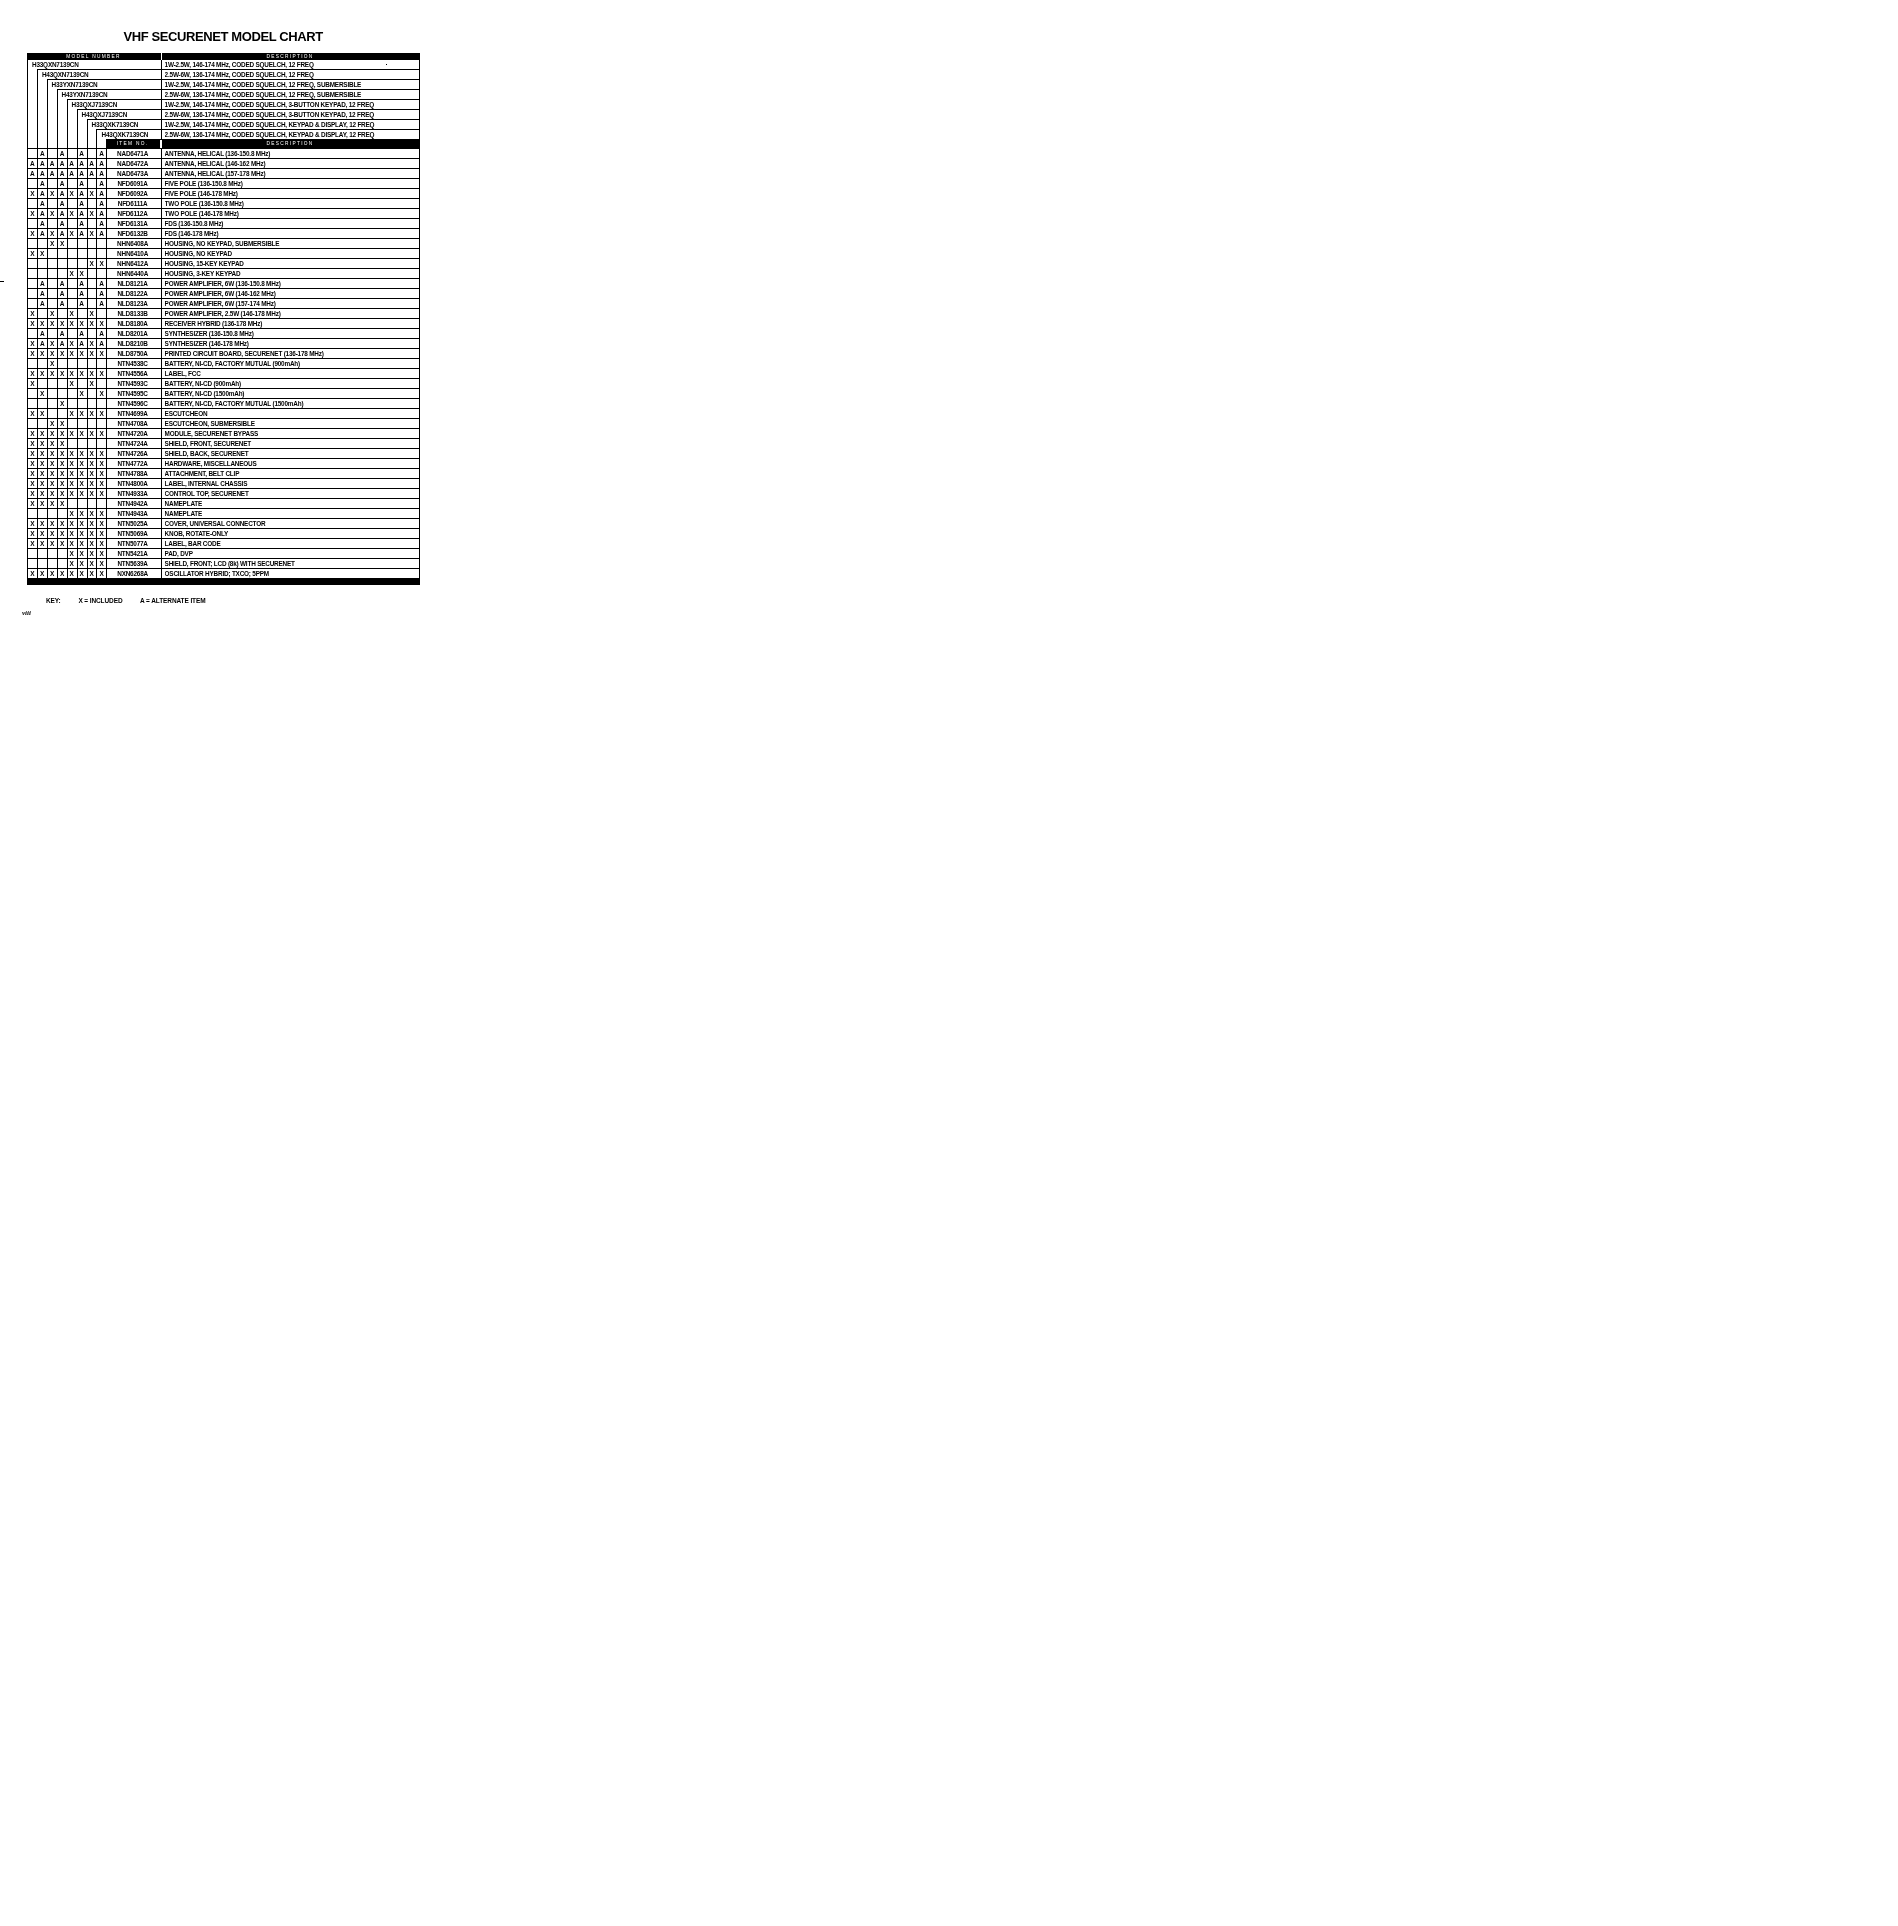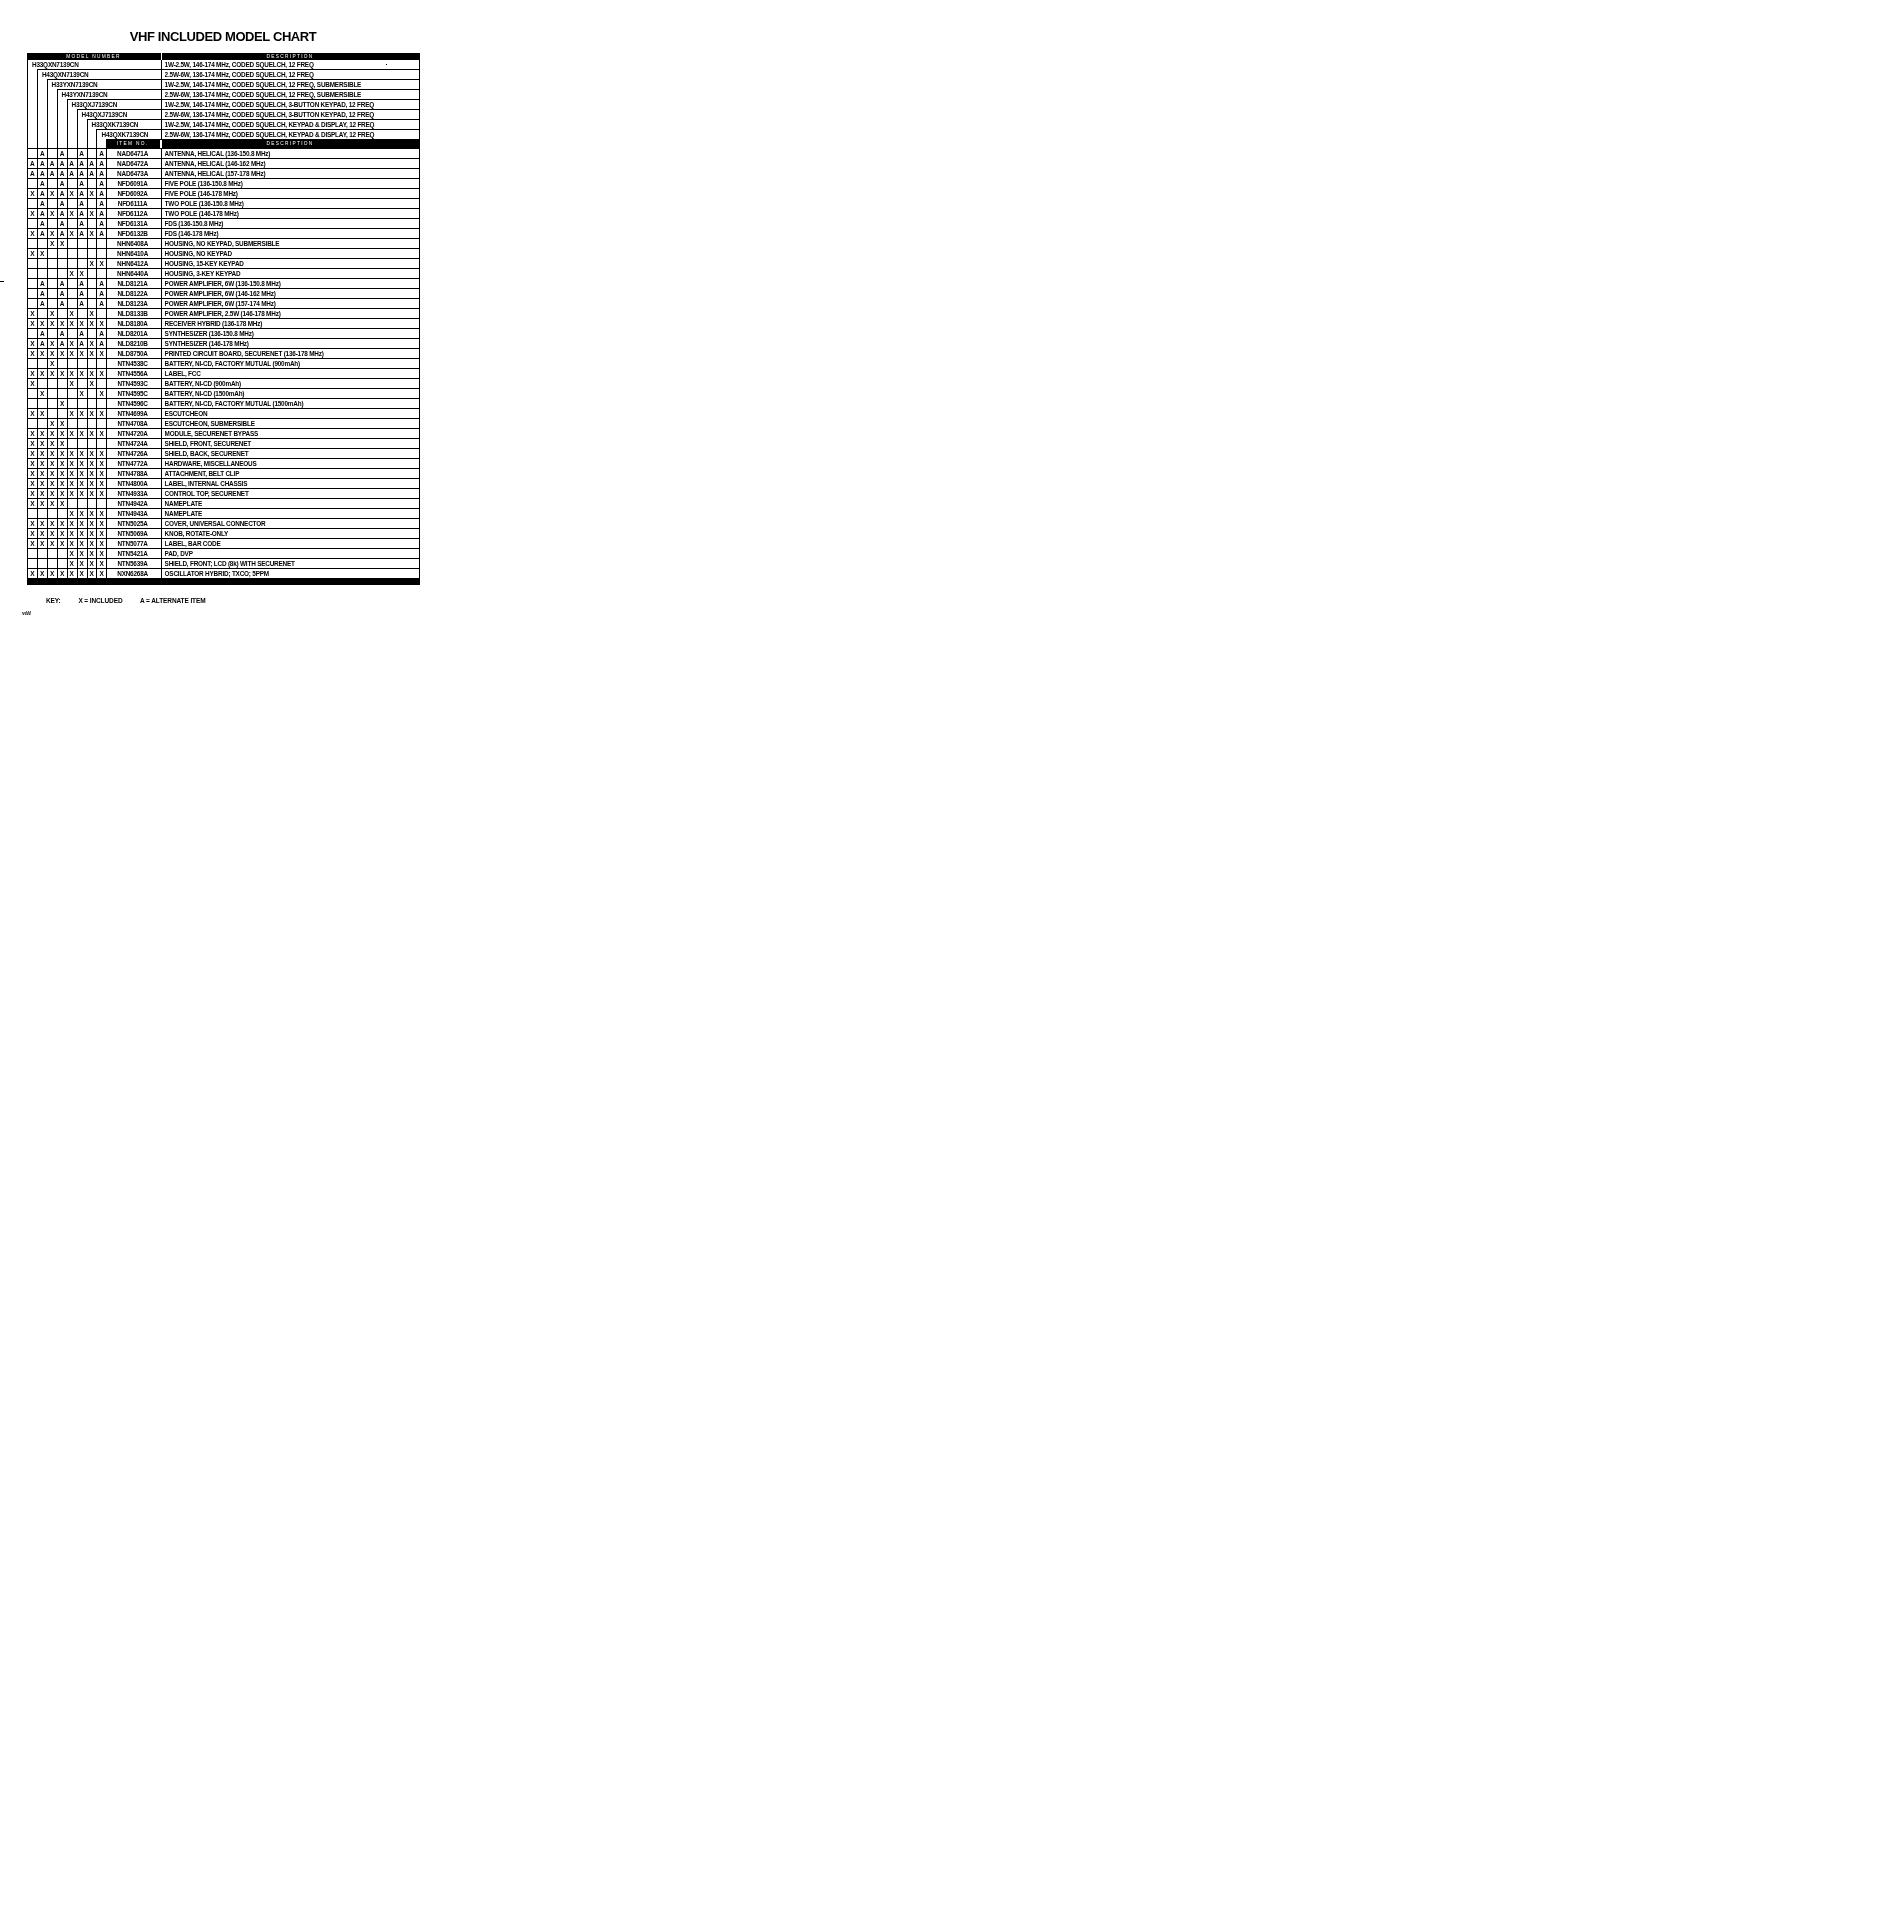--- a/index.html
+++ b/index.html
@@ -37,21 +37,21 @@
   .key-line .seg{margin-right:16px;}
   .page-number{position:absolute;top:609px;left:22px;font-family:"Liberation Serif", serif;
                font-style:italic;font-weight:bold;font-size:7px;}
   .artifact{position:absolute;background:#000;}
 </style>
 </head>
 <body>
 
 <div class="page">
 
-  <div class="title">VHF INCLUDED MODEL CHART</div>
+  <div class="title">VHF SECURENET MODEL CHART</div>
 
   <div class="doc-table">
 
     <div class="bar1">
       <span class="bar-label" style="left:0;width:134px;">MODEL NUMBER</span>
       <span class="whitegap" style="left:134px;"></span>
       <span class="bar-label" style="left:135px;right:0;">DESCRIPTION</span>
     </div>
 
     <div id="model-rows">

